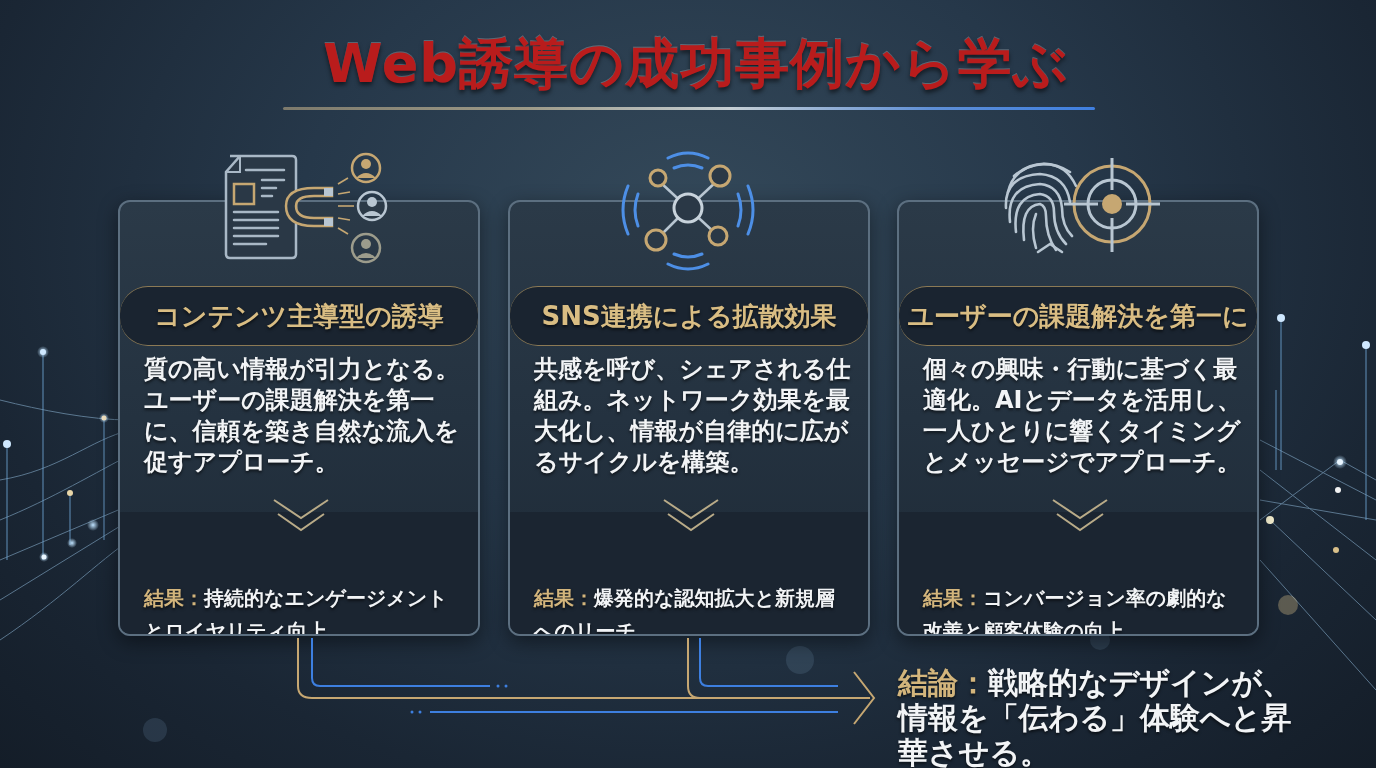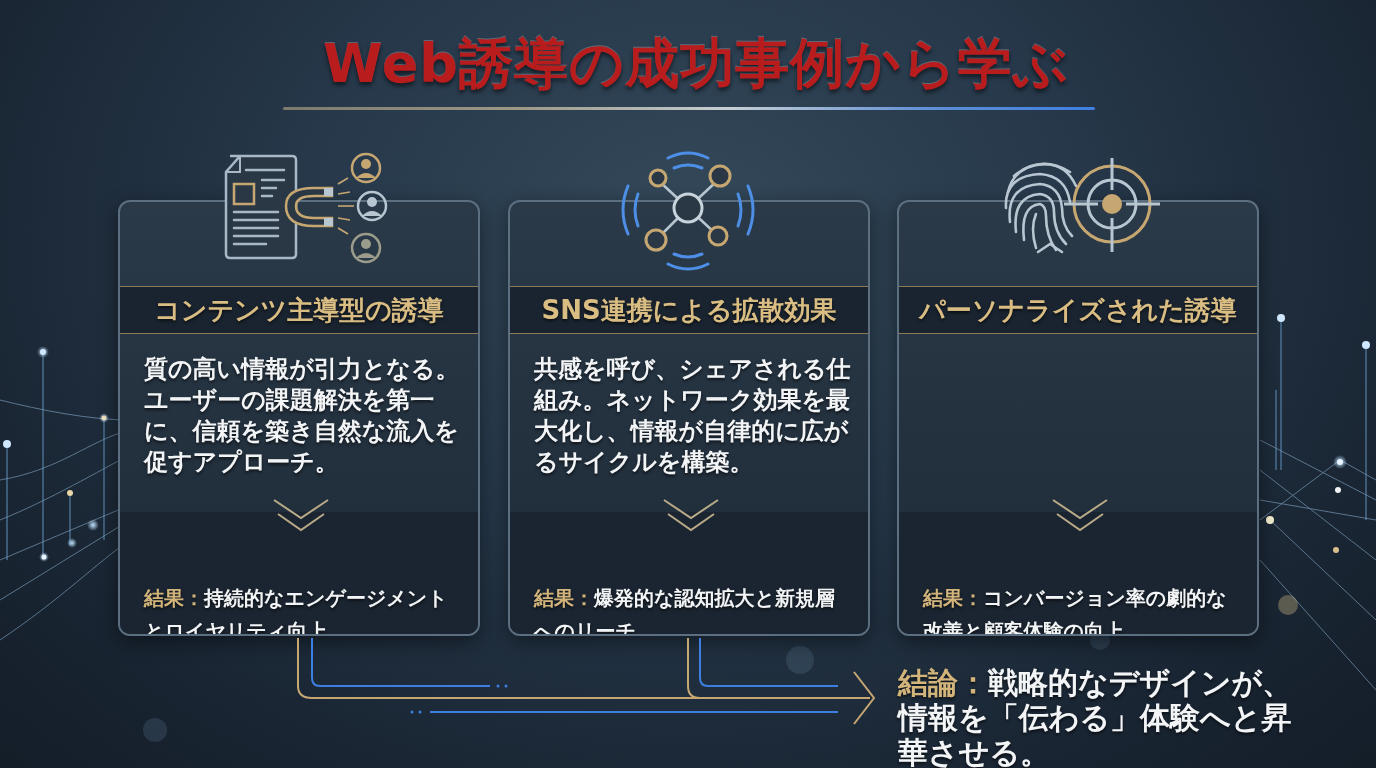--- a/index.html
+++ b/index.html
@@ -25,24 +25,24 @@
   }
 
   .card {
     position: absolute; top: 200px; width: 362px; height: 436px;
     border: 2px solid #5c6f80; border-radius: 12px;
     background: linear-gradient(180deg, #2b3a48 0%, #243240 50%, #1e2a36 100%);
     box-shadow: 0 6px 20px rgba(0,0,0,0.45);
     overflow: hidden;
   }
   .card-head {
-    position: absolute; left: 0; top: 84px; width: 100%; height: 48px;
+    position: absolute; left: 0; top: 84px; width: 100%; height: 60px;
     background: #1a2430;
     border-top: 1px solid #8c7a55; border-bottom: 1px solid #8c7a55;
-    display: flex; align-items: center; justify-content: center;
+    display: flex; align-items: center; justify-content: center; border-radius: 28px;
   }
   .card-head span {
     font-size: 26px; font-weight: bold; color: #d9bd83;
     text-shadow: 0 2px 3px rgba(0,0,0,0.6);
   }
   .card-body {
     position: absolute; left: 24px; top: 152px; width: 320px;
     font-size: 24px; font-weight: bold; line-height: 31px; color: #f2f4f6;
     text-shadow: 0 2px 3px rgba(0,0,0,0.6);
   }
@@ -155,22 +155,23 @@
     <polyline points="4,8 31,26 58,8" fill="none" stroke="#b9ab88" stroke-width="2"></polyline>
     <polyline points="8,22 31,38 54,22" fill="none" stroke="#b9ab88" stroke-width="2"></polyline>
   </svg>
   <div class="card-result">
     <span class="gold">結果</span><span class="gold">：</span><span>爆発的な認知拡大と新規層へのリーチ。</span>
   </div>
 </div>
 
 <div class="card" style="left:897px;">
   <div class="card-head">
-    <span>パーソナライズされた誘導</span>
-  </div>
+    <span>ユーザーの課題解決を第一に</span>
+  </div>
+  <div class="card-body">個々の興味・行動に基づく最適化。AIとデータを活用し、一人ひとりに響くタイミングとメッセージでアプローチ。</div>
   <div class="card-result-bg"></div>
   <svg class="chev" viewBox="0 0 62 44">
     <polyline points="4,8 31,26 58,8" fill="none" stroke="#b9ab88" stroke-width="2"></polyline>
     <polyline points="8,22 31,38 54,22" fill="none" stroke="#b9ab88" stroke-width="2"></polyline>
   </svg>
   <div class="card-result">
     <span class="gold">結果</span><span class="gold">：</span><span>コンバージョン率の劇的な改善と顧客体験の向上。</span>
   </div>
 </div>
 

